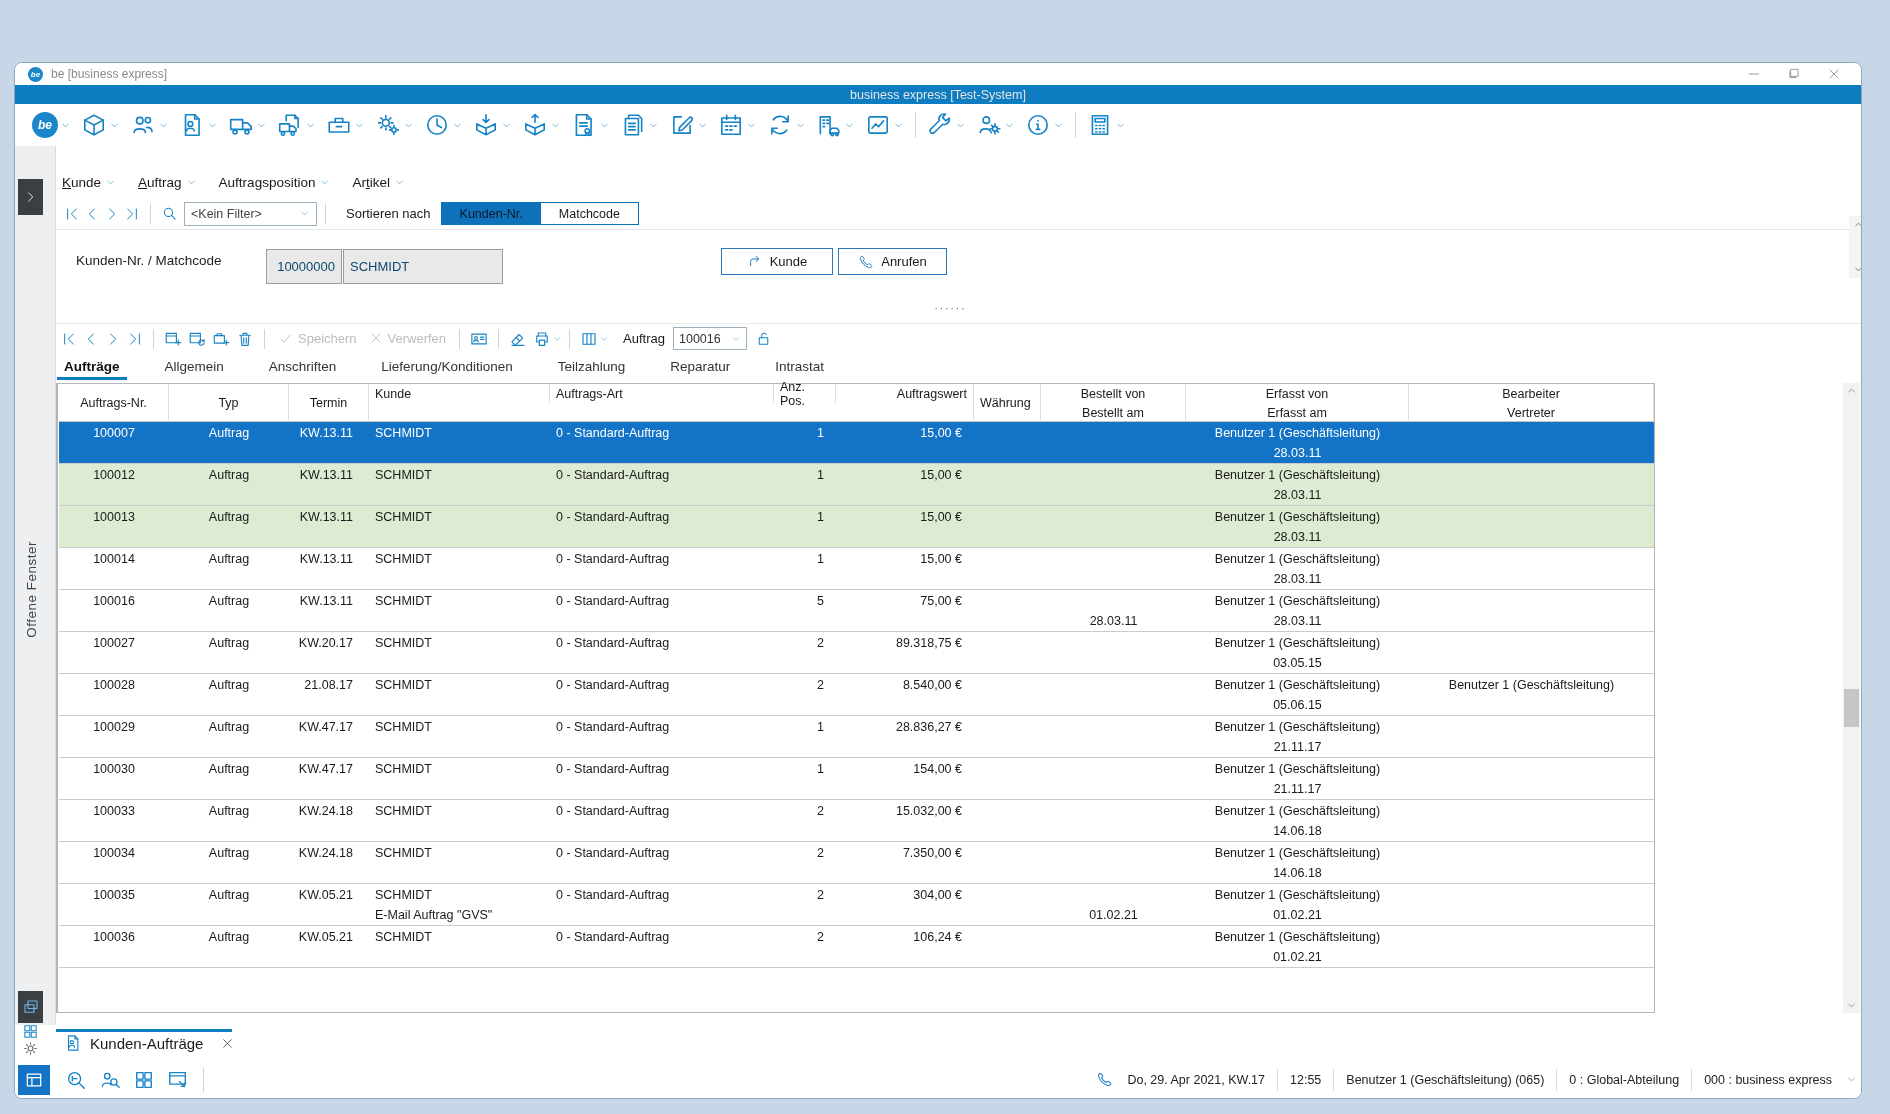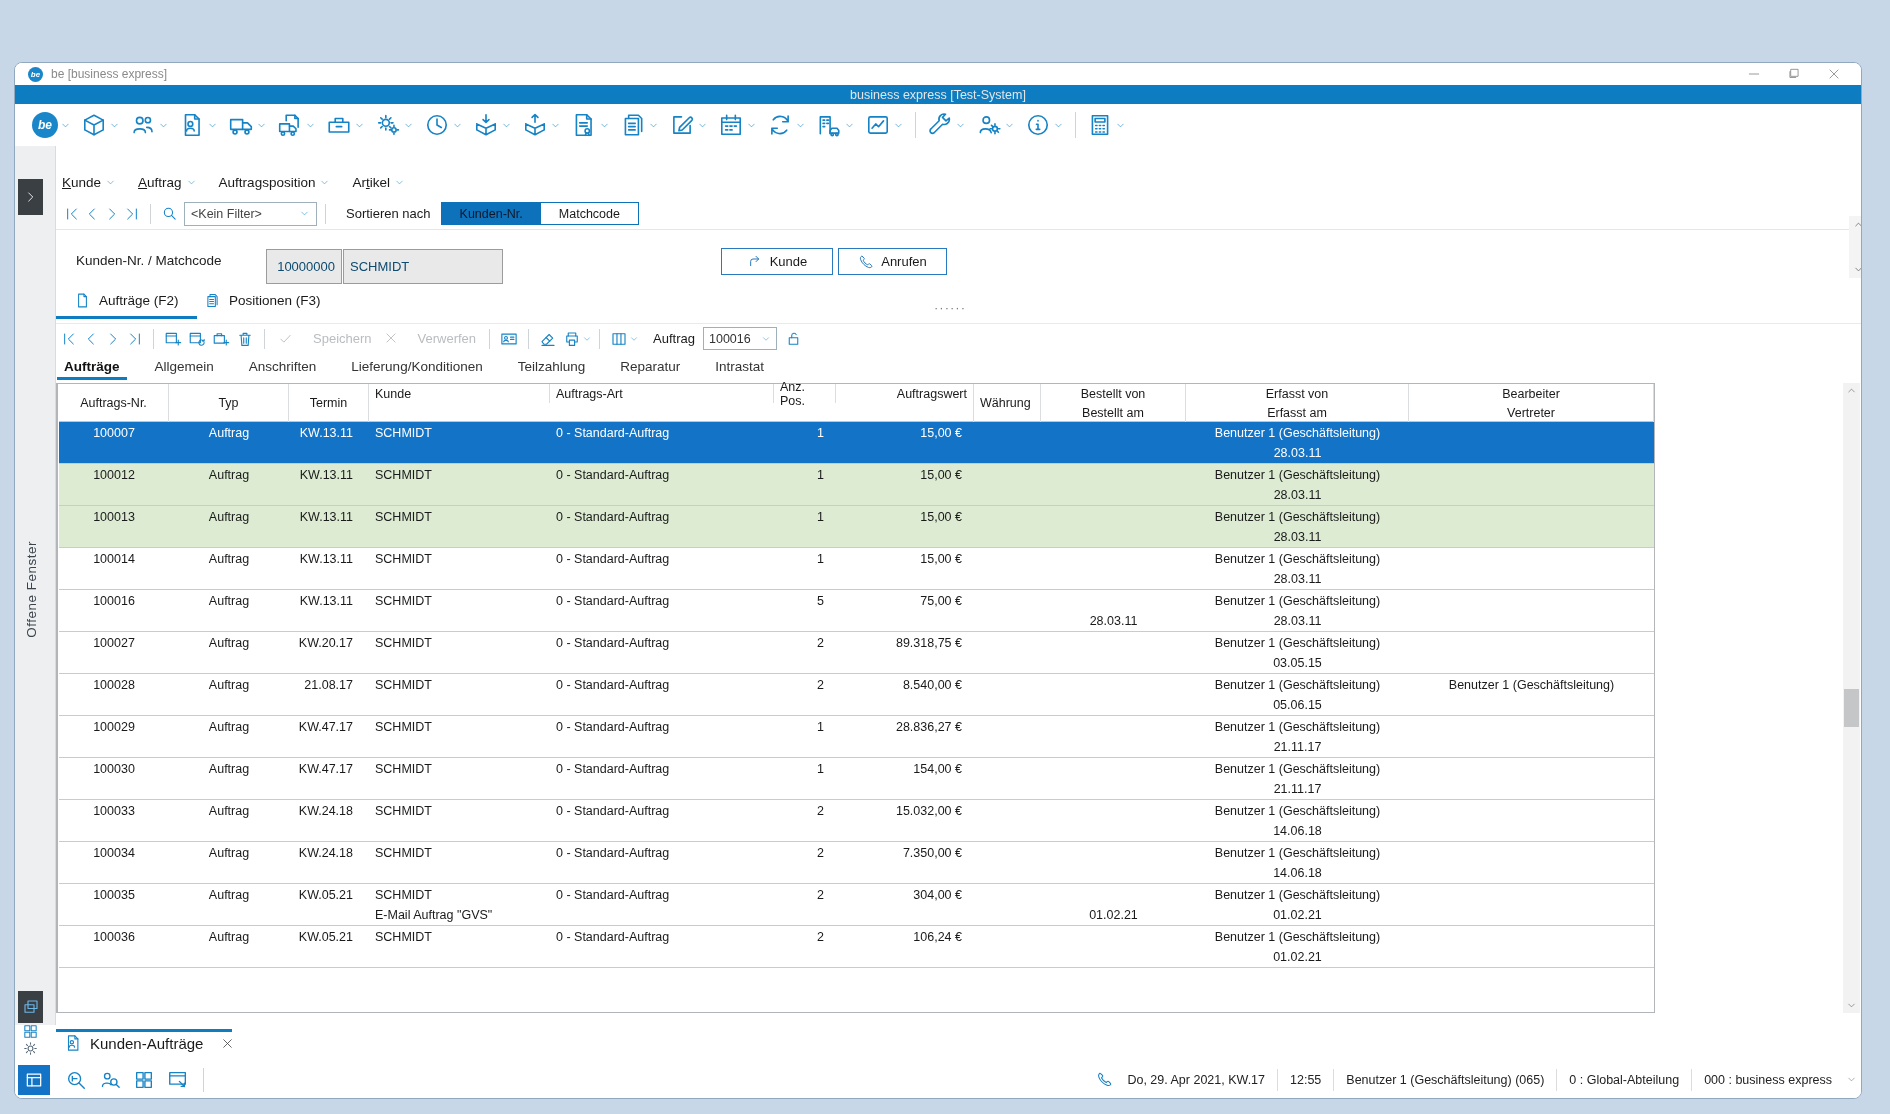--- a/index.html
+++ b/index.html
@@ -70,27 +70,27 @@
               display:flex; flex-direction:column; justify-content:space-between; align-items:center; padding:3px 0; }
 
   .tabsrow { position:absolute; left:0; top:138px; width:100%; height:37px; }
   .mtab { position:absolute; top:8px; display:flex; align-items:center; gap:8px; font-size:13.5px; color:#1a1a1a; }
   .mtab .ticn { color:#1583c5; display:flex; }
   .mtab-underline { position:absolute; left:0px; top:32px; width:141px; height:3px; background:#0d7cc1; }
 
   .recordbar { position:absolute; left:0; top:177px; width:100%; height:30px; display:flex; align-items:center; border-top:1px solid #e9eaeb; padding-left:2px; }
   .ricon { color:#1583c5; display:flex; padding:0 3px; }
   .rsep { width:1px; height:20px; background:#cfd4d8; margin:0 7px; }
-  .rgray { color:#b9bdc0; display:flex; align-items:flex-start; gap:20px; font-size:13px; padding:0 6px; }
+  .rgray { color:#b9bdc0; display:flex; align-items:flex-start; gap:5px; font-size:13px; padding:0 6px; }
   .rlabel { font-size:13px; color:#1a1a1a; margin:0 8px 0 14px; }
   .rsel { width:74px; height:23px; border:1px solid #9fb0bd; display:flex; align-items:center; justify-content:space-between; padding:0 5px; font-size:12.5px; color:#333; }
   .rsel .chev { color:#4ba3d8; }
   .chevtag { color:#4ba3d8; display:flex; margin-left:-2px; }
 
-  .subtabs { position:absolute; left:0; top:207px; width:100%; height:30px; display:flex; align-items:flex-start; gap:35px; padding:6px 0 0 8px; font-size:13.5px; }
+  .subtabs { position:absolute; left:0; top:207px; width:100%; height:30px; display:flex; align-items:flex-start; gap:45px; padding:6px 0 0 8px; font-size:13.5px; }
   .subtab { color:#333; padding-bottom:6px; position:relative; }
   .subtab.active { font-weight:bold; color:#111; }
   .subtab.active::after { content:""; position:absolute; left:-7px; right:-7px; bottom:0px; height:3px; background:#0d7cc1; }
 
   
   .tblwrap { position:absolute; left:0; top:237px; width:1599px; height:630px; border:1px solid #b3b6b9; background:#fff;
              box-shadow: 2px 0 0 -1px #b3b6b9 inset; padding-left:2px; }
   .thead { position:relative; width:1595px; height:38px; border-bottom:1px solid #c3c5c7; font-size:12.5px; }
   .hcell { position:absolute; display:flex; align-items:center; border-right:1px solid #dcdddf; padding:0 6px; color:#1a1a1a; }
   .tbody { position:relative; width:1595px; }
@@ -596,42 +596,20 @@
             <path d="M6 15 l6-6 6 6"></path>
           </svg>
         </span>
       <span>
           <svg class="ic" width="11" height="11" viewBox="0 0 24 24">
             <path d="M6 9 l6 6 6-6"></path>
           </svg>
         </span>
     </div>
 
-    <div class="tabsrow">
-      <div class="mtab" style="left:18px;">
-        <span class="ticn">
-            <svg class="ic" width="17" height="17" viewBox="0 0 24 24">
-              <path d="M6.5 3 h7.5 l3.5 3.5 V21 h-11 Z"></path>
-              <path d="M14 3 v3.5 h3.5"></path>
-            </svg>
-          </span>
-        <span>Aufträge (F2)</span>
-      </div>
-      <div class="mtab" style="left:148px;">
-        <span class="ticn">
-            <svg class="ic" width="17" height="17" viewBox="0 0 24 24">
-              <path d="M8.5 6.5 V3.5 h7 l3 3 V18"></path>
-              <rect x="5.5" y="6.5" width="10.5" height="14"></rect>
-              <path d="M8 10.5 h5.5 M8 13.5 h5.5 M8 16.5 h5.5"></path>
-            </svg>
-          </span>
-        <span>Positionen (F3)</span>
-      </div>
-      <div class="mtab-underline"></div>
-    </div>
 
     <div class="recordbar">
       <span class="ricon">
           <svg class="ic" width="16" height="16" viewBox="0 0 24 24">
             <path d="M5.5 4.5 v15 M18.5 4.5 L11 12 l7.5 7.5"></path>
           </svg>
         </span>
       <span class="ricon">
           <svg class="ic" width="16" height="16" viewBox="0 0 24 24">
             <path d="M15.5 4.5 L8 12 l7.5 7.5"></path>

